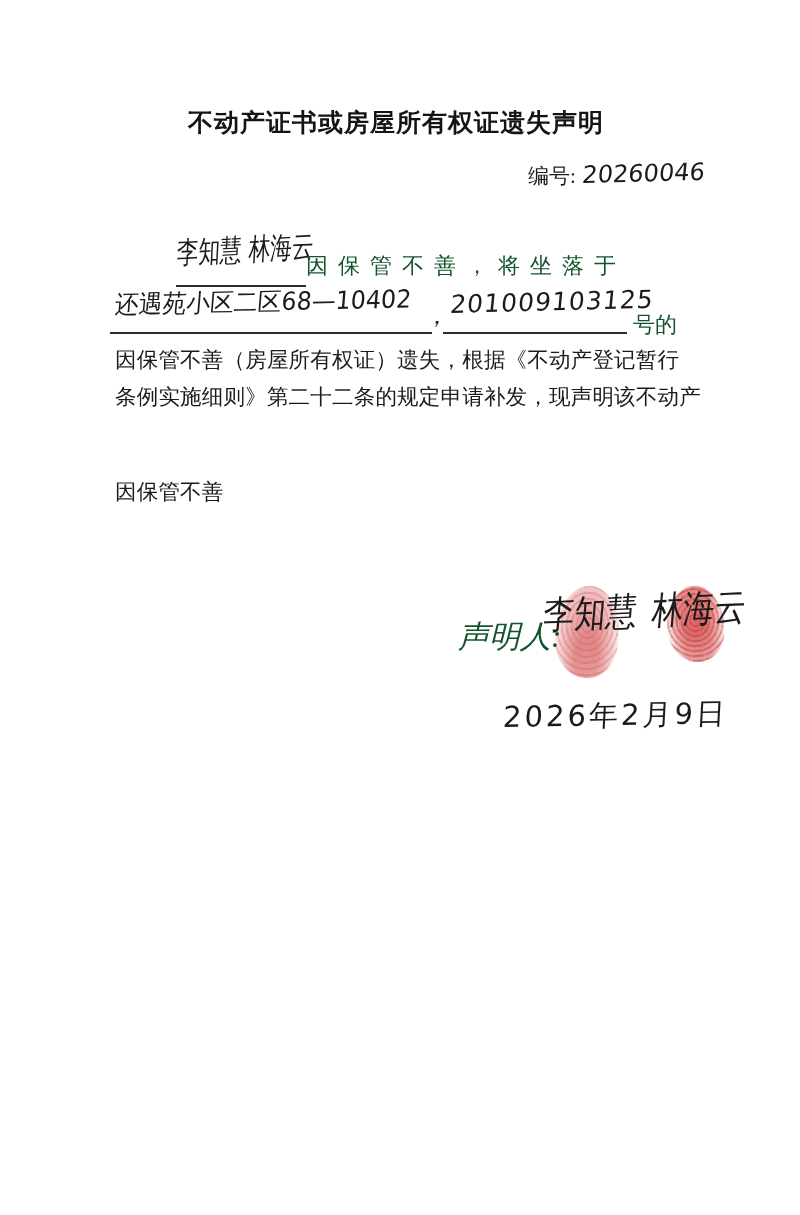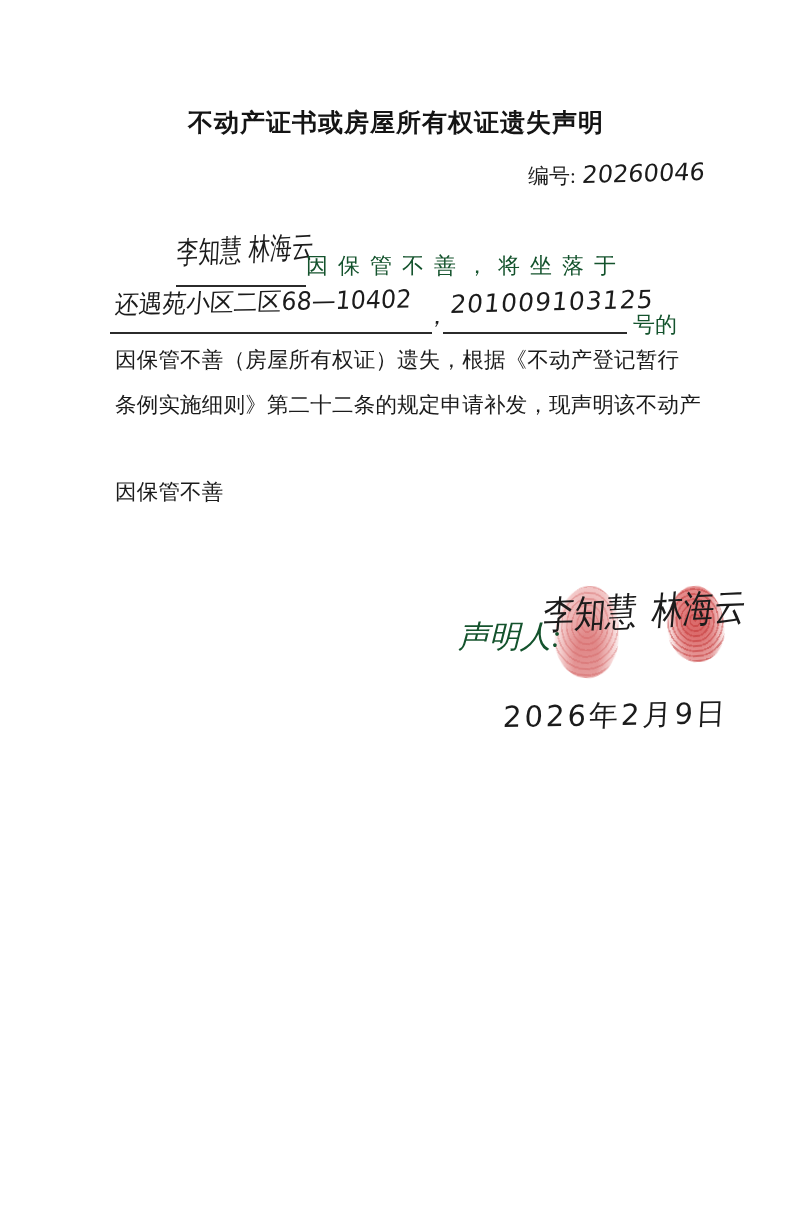--- a/index.html
+++ b/index.html
@@ -90,21 +90,21 @@
   <span class="abs blank addr-blank">
     <span class="hw">还遇苑小区二区68—10402</span>
   </span>
   <span class="abs hw mid-comma">，</span>
   <span class="abs blank cert-blank">
     <span class="hw">201009103125</span>
   </span>
   <div class="abs printed" style="left:633px;top:310px;">号的</div>
 
   <div class="abs bodyline" style="left:115px;top:345px;">因保管不善（房屋所有权证）遗失，根据《不动产登记暂行</div>
-  <div class="abs bodyline" style="left:115px;top:390px;">条例实施细则》第二十二条的规定申请补发，现声明该不动产</div>
+  <div class="abs bodyline" style="left:115px;top:382px;">条例实施细则》第二十二条的规定申请补发，现声明该不动产</div>
   <div class="abs bodyline" style="left:115px;top:477px;">因保管不善</div>
 
   <div class="fingerprint fp-light"></div>
   <div class="fingerprint fp-dark"></div>
 
   <div class="abs printed sig-label">声明人:</div>
   <div class="abs sig-names">
     <span class="hw">李知慧 林海云</span>
   </div>
 

